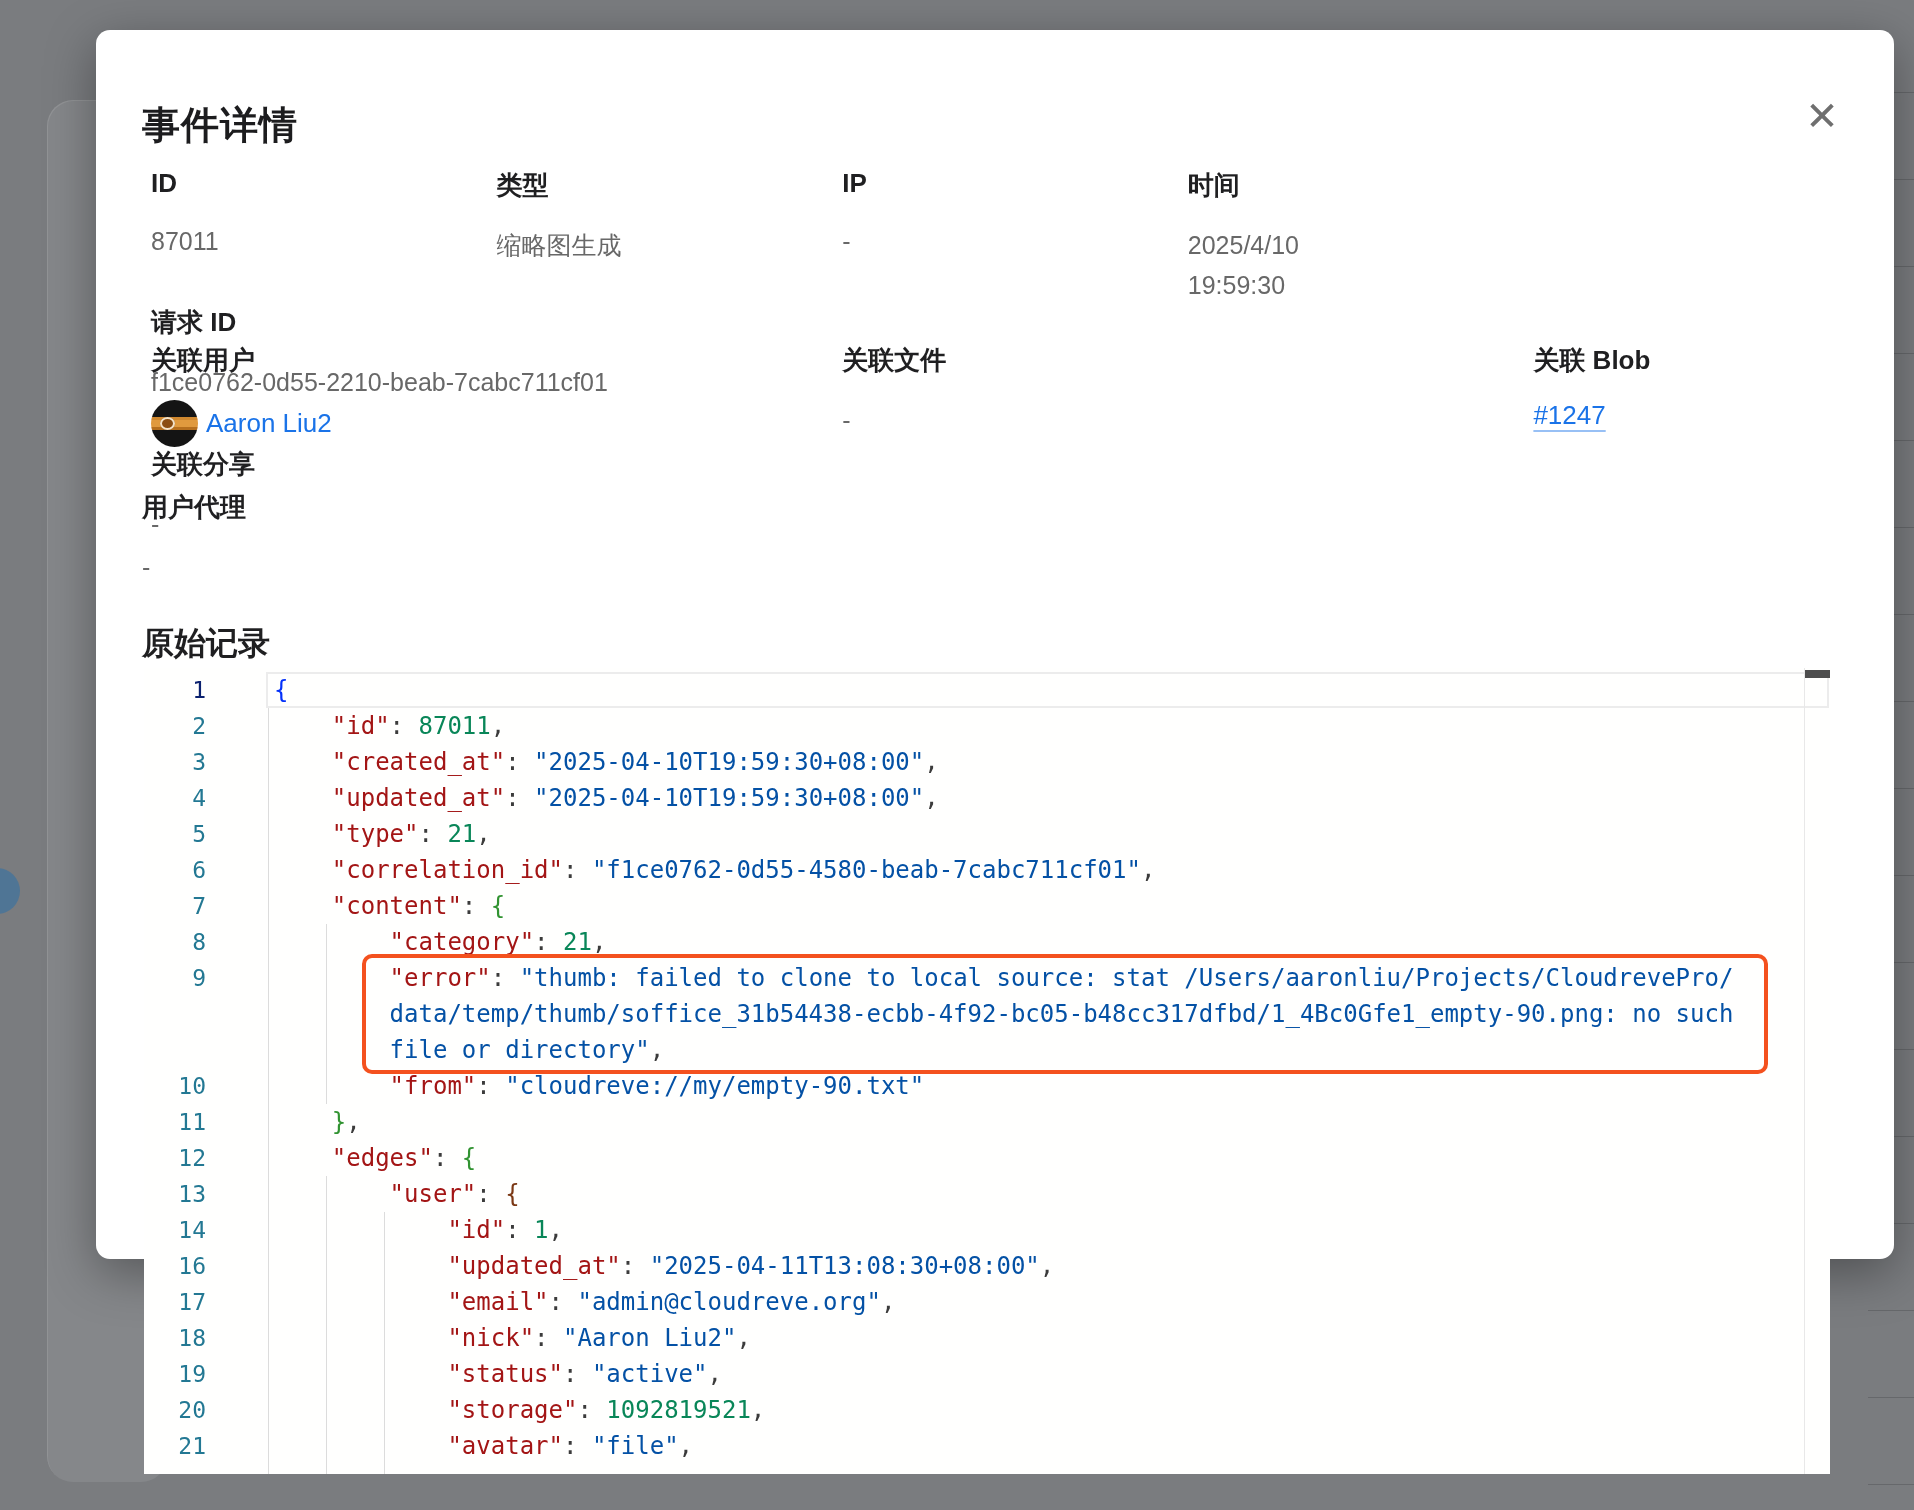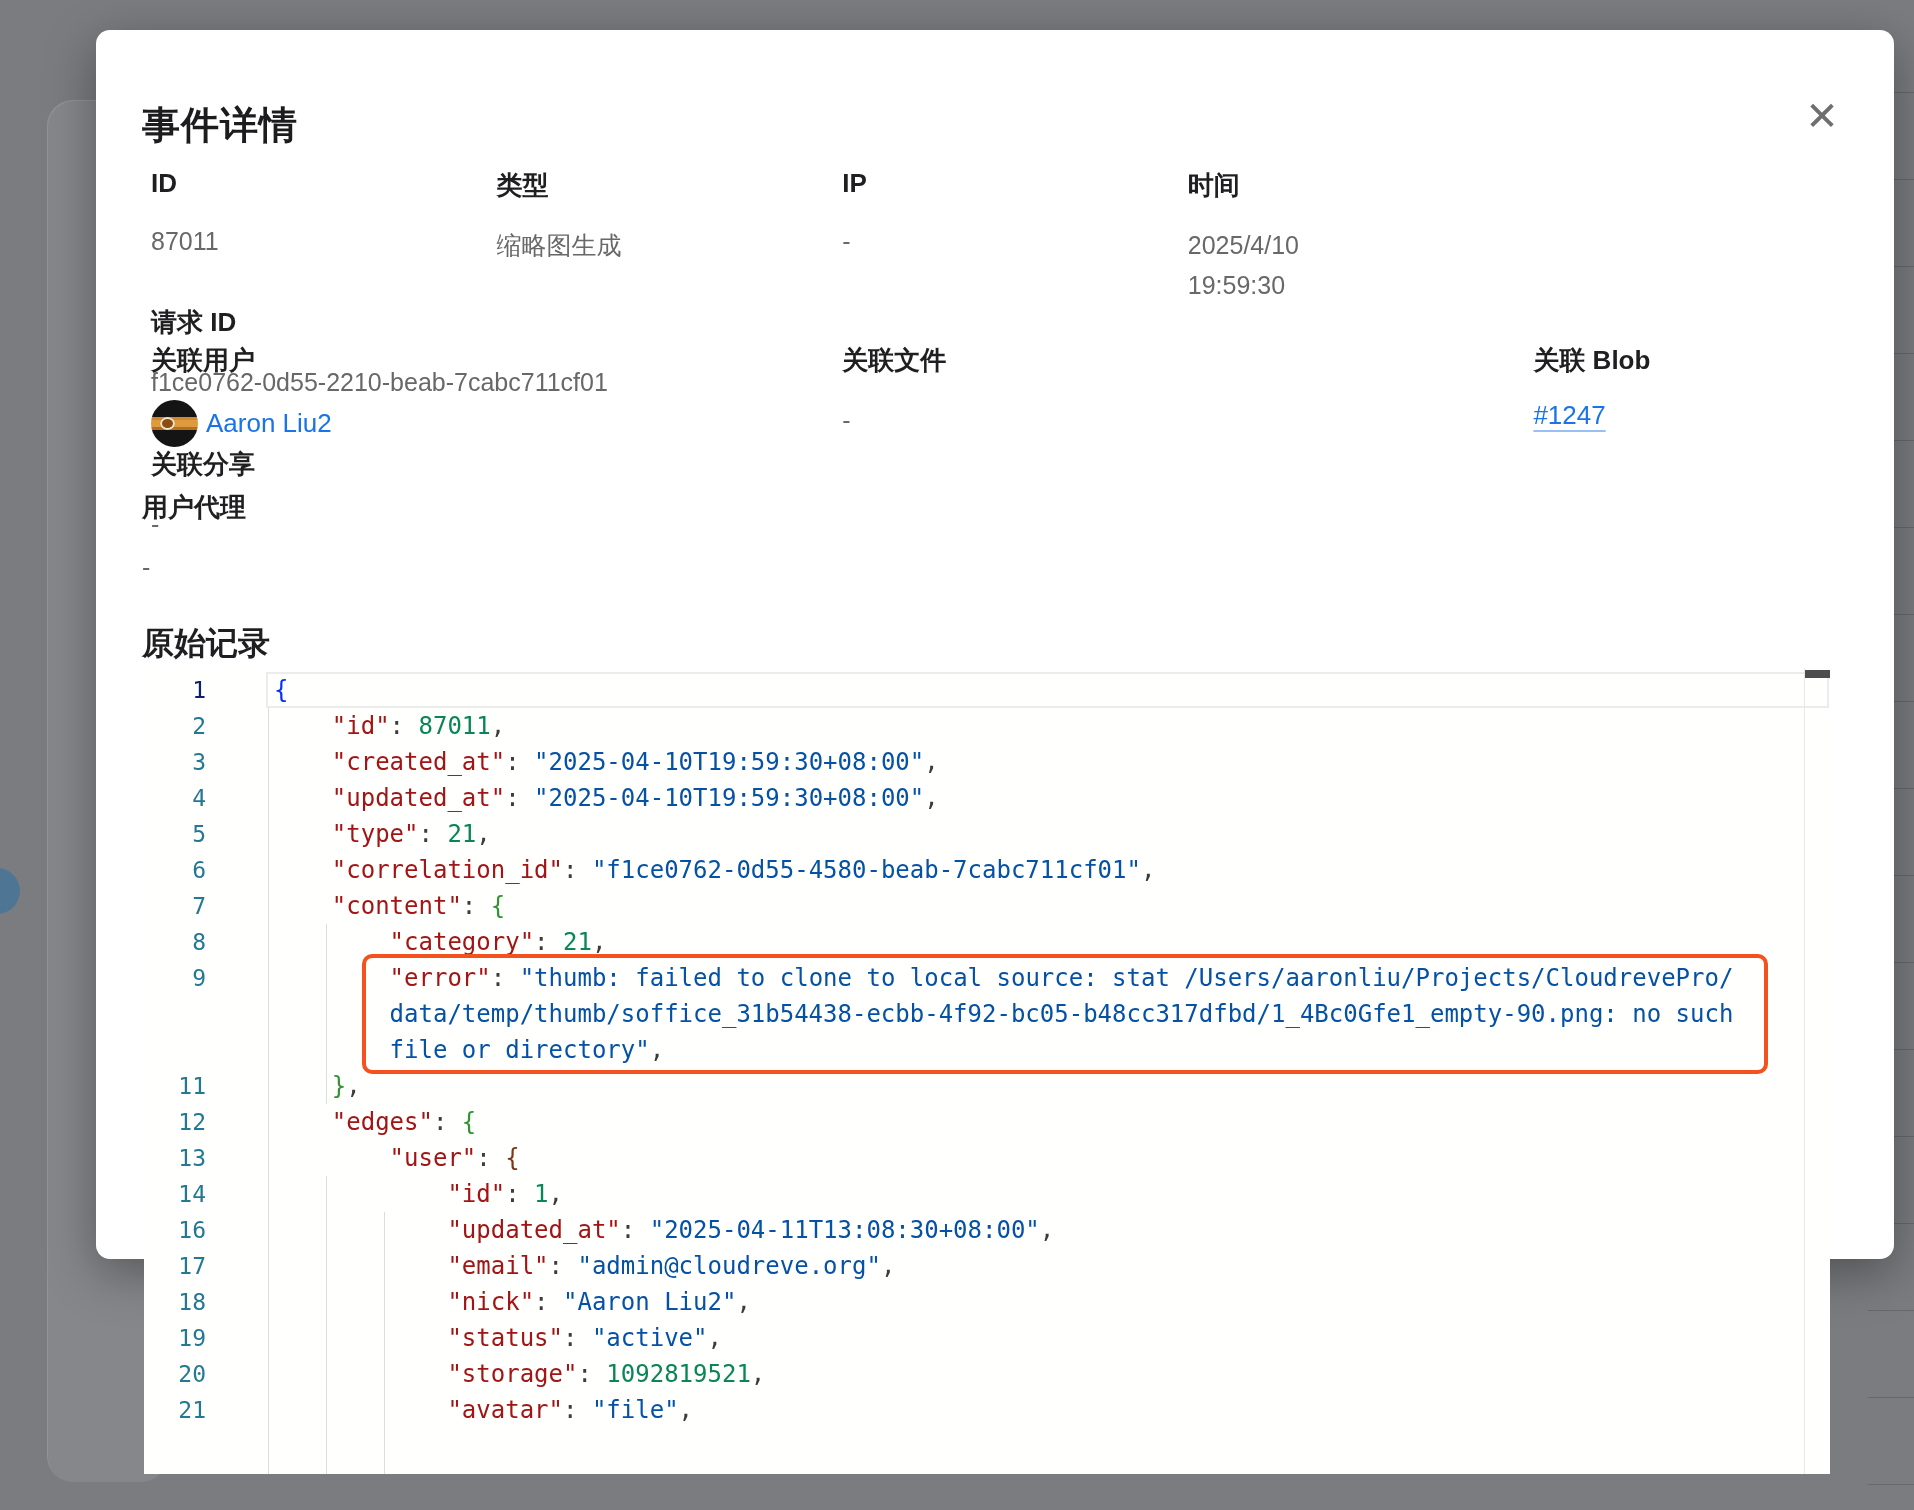--- a/index.html
+++ b/index.html
@@ -178,20 +178,21 @@
         <div class="code-row"><span class="gutter">2</span><span class="code-text" style="padding-left: 57.8px;"><span class="tk-k">"id"</span><span class="tk-p">: </span><span class="tk-n">87011</span><span class="tk-p">,</span></span></div>
         <div class="code-row"><span class="gutter">3</span><span class="code-text" style="padding-left: 57.8px;"><span class="tk-k">"created_at"</span><span class="tk-p">: </span><span class="tk-s">"2025-04-10T19:59:30+08:00"</span><span class="tk-p">,</span></span></div>
         <div class="code-row"><span class="gutter">4</span><span class="code-text" style="padding-left: 57.8px;"><span class="tk-k">"updated_at"</span><span class="tk-p">: </span><span class="tk-s">"2025-04-10T19:59:30+08:00"</span><span class="tk-p">,</span></span></div>
         <div class="code-row"><span class="gutter">5</span><span class="code-text" style="padding-left: 57.8px;"><span class="tk-k">"type"</span><span class="tk-p">: </span><span class="tk-n">21</span><span class="tk-p">,</span></span></div>
         <div class="code-row"><span class="gutter">6</span><span class="code-text" style="padding-left: 57.8px;"><span class="tk-k">"correlation_id"</span><span class="tk-p">: </span><span class="tk-s">"f1ce0762-0d55-4580-beab-7cabc711cf01"</span><span class="tk-p">,</span></span></div>
         <div class="code-row"><span class="gutter">7</span><span class="code-text" style="padding-left: 57.8px;"><span class="tk-k">"content"</span><span class="tk-p">: </span><span class="tk-b2">{</span></span></div>
         <div class="code-row"><span class="gutter">8</span><span class="code-text" style="padding-left: 115.6px;"><span class="tk-k">"category"</span><span class="tk-p">: </span><span class="tk-n">21</span><span class="tk-p">,</span></span></div>
         <div class="code-row"><span class="gutter">9</span><span class="code-text" style="padding-left: 115.6px;"><span class="tk-k">"error"</span><span class="tk-p">: </span><span class="tk-s">"thumb: failed to clone to local source: stat /Users/aaronliu/Projects/CloudrevePro/</span></span></div>
         <div class="code-row"><span class="gutter"></span><span class="code-text" style="padding-left: 115.6px;"><span class="tk-s">data/temp/thumb/soffice_31b54438-ecbb-4f92-bc05-b48cc317dfbd/1_4Bc0Gfe1_empty-90.png: no such</span></span></div>
         <div class="code-row"><span class="gutter"></span><span class="code-text" style="padding-left: 115.6px;"><span class="tk-s">file or directory"</span><span class="tk-p">,</span></span></div>
+        <div class="code-row"><span class="gutter">10</span><span class="code-text" style="padding-left: 115.6px;"><span class="tk-k">"from"</span><span class="tk-p">: </span><span class="tk-s">"cloudreve://my/empty-90.txt"</span></span></div>
         <div class="code-row"><span class="gutter">11</span><span class="code-text" style="padding-left: 57.8px;"><span class="tk-b2">}</span><span class="tk-p">,</span></span></div>
         <div class="code-row"><span class="gutter">12</span><span class="code-text" style="padding-left: 57.8px;"><span class="tk-k">"edges"</span><span class="tk-p">: </span><span class="tk-b2">{</span></span></div>
         <div class="code-row"><span class="gutter">13</span><span class="code-text" style="padding-left: 115.6px;"><span class="tk-k">"user"</span><span class="tk-p">: </span><span class="tk-b3">{</span></span></div>
         <div class="code-row"><span class="gutter">14</span><span class="code-text" style="padding-left: 173.4px;"><span class="tk-k">"id"</span><span class="tk-p">: </span><span class="tk-n">1</span><span class="tk-p">,</span></span></div>
         <div class="code-row"><span class="gutter">16</span><span class="code-text" style="padding-left: 173.4px;"><span class="tk-k">"updated_at"</span><span class="tk-p">: </span><span class="tk-s">"2025-04-11T13:08:30+08:00"</span><span class="tk-p">,</span></span></div>
         <div class="code-row"><span class="gutter">17</span><span class="code-text" style="padding-left: 173.4px;"><span class="tk-k">"email"</span><span class="tk-p">: </span><span class="tk-s">"admin@cloudreve.org"</span><span class="tk-p">,</span></span></div>
         <div class="code-row"><span class="gutter">18</span><span class="code-text" style="padding-left: 173.4px;"><span class="tk-k">"nick"</span><span class="tk-p">: </span><span class="tk-s">"Aaron Liu2"</span><span class="tk-p">,</span></span></div>
         <div class="code-row"><span class="gutter">19</span><span class="code-text" style="padding-left: 173.4px;"><span class="tk-k">"status"</span><span class="tk-p">: </span><span class="tk-s">"active"</span><span class="tk-p">,</span></span></div>
         <div class="code-row"><span class="gutter">20</span><span class="code-text" style="padding-left: 173.4px;"><span class="tk-k">"storage"</span><span class="tk-p">: </span><span class="tk-n">1092819521</span><span class="tk-p">,</span></span></div>
         <div class="code-row"><span class="gutter">21</span><span class="code-text" style="padding-left: 173.4px;"><span class="tk-k">"avatar"</span><span class="tk-p">: </span><span class="tk-s">"file"</span><span class="tk-p">,</span></span></div>

